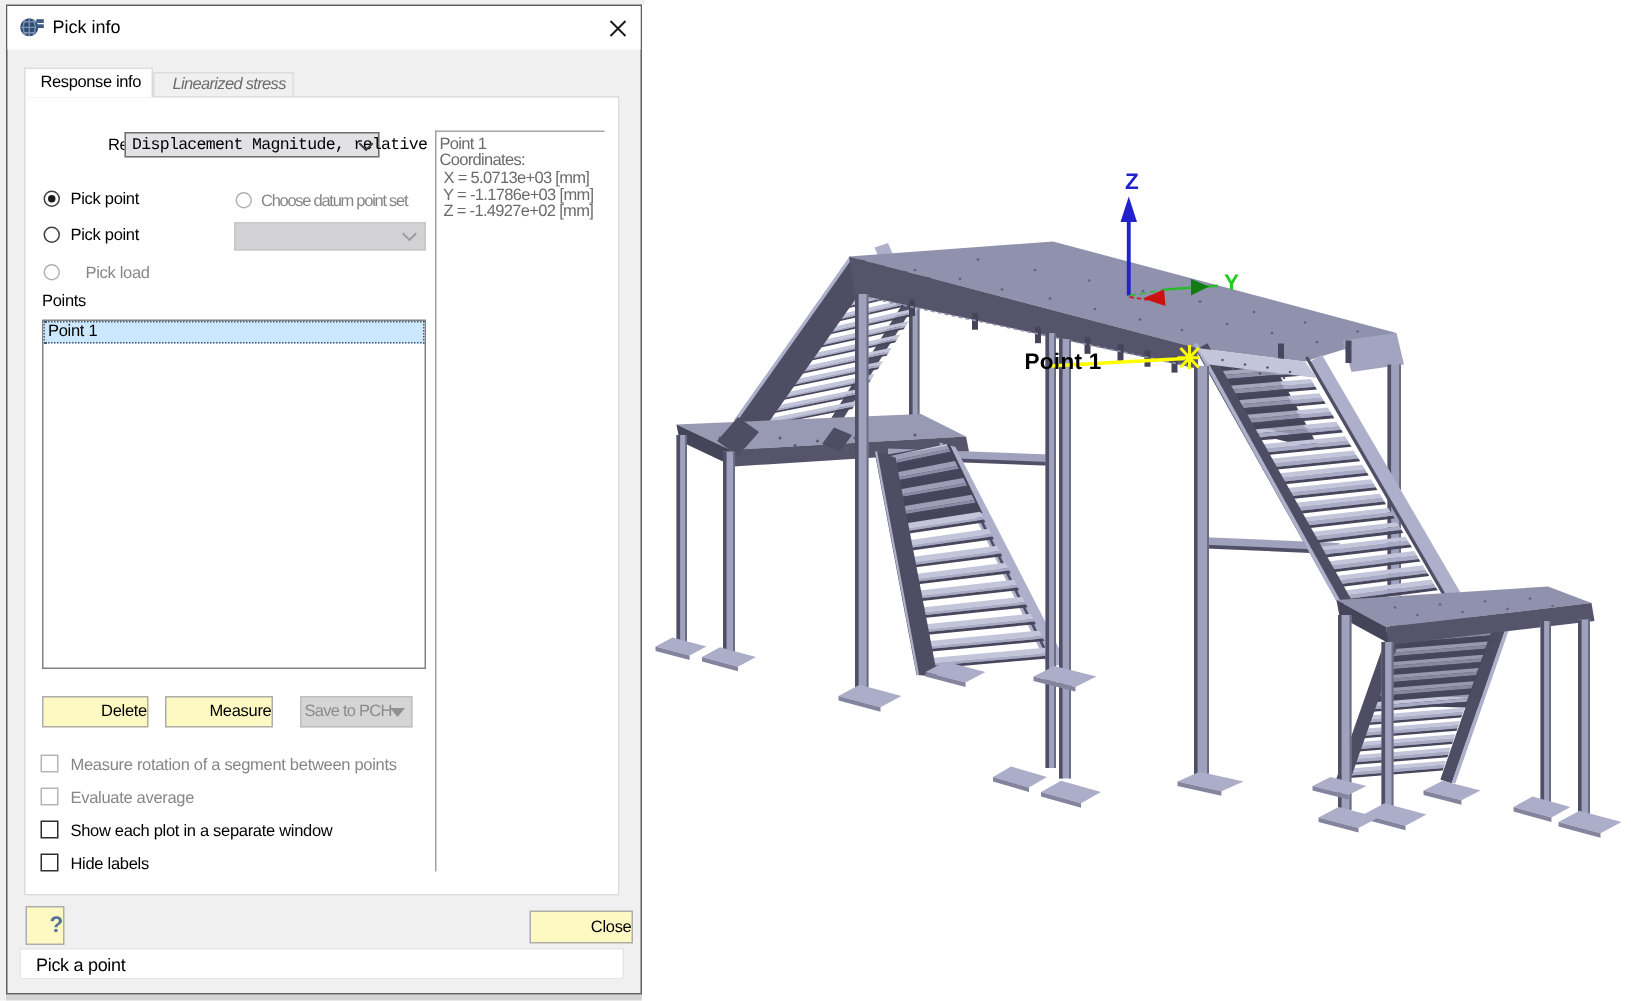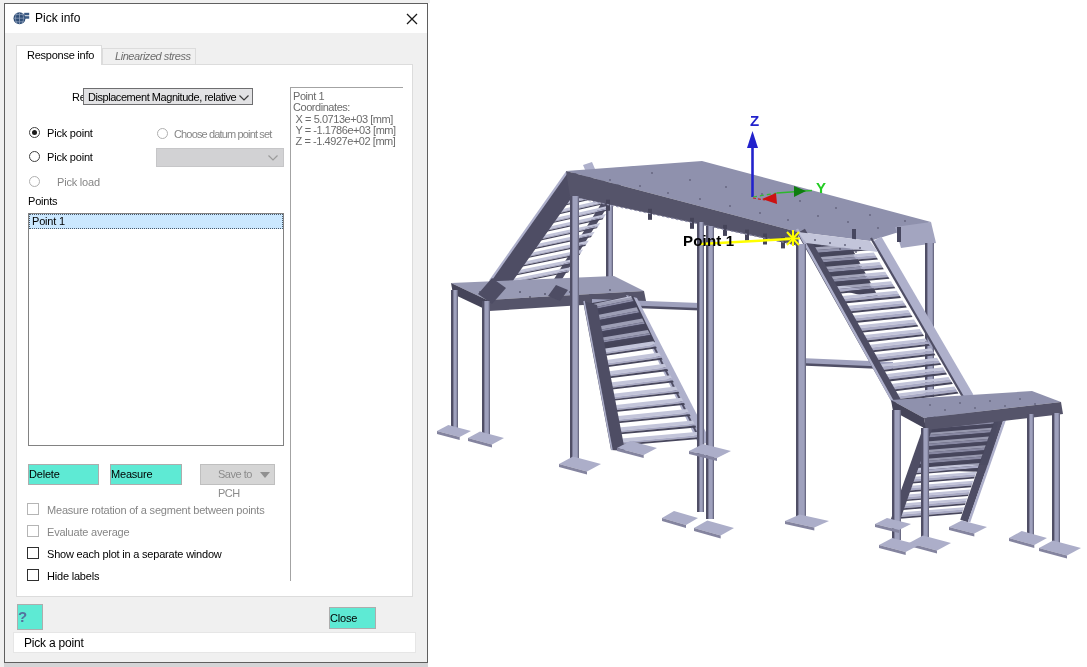--- a/index.html
+++ b/index.html
@@ -6,22 +6,22 @@
   body{font-family:"Liberation Sans",sans-serif;font-size:11px;color:#000;}
   #vp{position:absolute;left:0;top:0;width:1087px;height:667px;}
   #dlg{position:absolute;left:4px;top:3px;width:424px;height:660px;box-sizing:border-box;
        border:1.5px solid #5f5f5f;background:#f0f0f0;}
   #frame-l{position:absolute;left:0;top:0;width:4px;height:667px;background:#f0f0f0;}
   #frame-t{position:absolute;left:0;top:0;width:430px;height:3px;background:#f0f0f0;}
   #frame-b{position:absolute;left:4px;top:663px;width:424px;height:4px;background:#d4d4d6;}
   .abs{position:absolute;}
   .lbl{position:absolute;white-space:nowrap;letter-spacing:-0.2px;}
   .gray{color:#868686;}
-  .btn{position:absolute;box-sizing:border-box;background:#5eead4;border:1px solid #adadad;
-       text-align:left;letter-spacing:-0.2px;}
+  .btn{position:absolute;box-sizing:border-box;background:#fef9c3;border:1px solid #adadad;
+       text-align:right;letter-spacing:-0.2px;}
   .btn-dis{background:#d5d5d5;border:1px solid #bfbfbf;color:#8c8c8c;}
   .radio{position:absolute;width:11px;height:11px;border-radius:50%;border:1px solid #404040;
          background:#fff;box-sizing:border-box;}
   .radio-dis{border-color:#b0b0b0;}
   .radio .dot{position:absolute;left:2px;top:2px;width:5px;height:5px;border-radius:50%;background:#1a1a1a;}
   .cb{position:absolute;width:12px;height:12px;box-sizing:border-box;border:1px solid #2f2f2f;background:#fff;}
   .cb-dis{border-color:#b5b5b5;}
 </style>
 </head>
 <body>
@@ -383,21 +383,21 @@
   </svg>
 
   <div class="abs" style="left:97px;top:44px;width:94px;height:18px;box-sizing:border-box;background:#f0f0f0;border:1px solid #dcdcdc;border-bottom:none;"></div>
   <div class="lbl gray" style="left:110px;top:46px;color:#6d6d6d;letter-spacing:-0.45px;font-style:italic;">Linearized stress</div>
   <div class="abs" style="left:11px;top:60px;width:397px;height:533px;box-sizing:border-box;background:#fff;border:1px solid #dcdcdc;"></div>
   <div class="abs" style="left:11px;top:41px;width:86px;height:20px;box-sizing:border-box;background:#fff;border:1px solid #dcdcdc;border-bottom:none;"></div>
   <div class="lbl" style="left:22px;top:45px;letter-spacing:-0.25px;">Response info</div>
 
   <div class="lbl" style="left:23px;top:87px;padding-left:44px;">Response:</div>
   <div class="abs" style="left:78px;top:84px;width:170px;height:17px;box-sizing:border-box;background:#e2e2e4;border:1px solid #6e6e70;"></div>
-  <div class="lbl" style="left:83px;top:87px;letter-spacing:-0.45px;">Displacement Magnitude, relative</div>
+  <div class="lbl" style="left:83px;top:87px;letter-spacing:-0.45px;font-family:Liberation Mono, monospace;">Displacement Magnitude, relative</div>
   <svg class="abs" style="left:233px;top:90px" width="12" height="8" viewBox="0 0 12 8">
     <path d="M1.5 1.5 L6 6 L10.5 1.5" stroke="#3c3c3c" stroke-width="1.2" fill="none"></path>
   </svg>
 
   <div class="abs" style="left:285px;top:83px;width:112px;height:493px;border-left:1px solid #a3a3a3;border-top:1px solid #a3a3a3;"></div>
   <div class="lbl" style="left:288px;top:87px;color:#6b6b6b;line-height:11.3px;white-space:pre;letter-spacing:-0.45px;">Point 1
 Coordinates:
  X = 5.0713e+03 [mm]
  Y = -1.1786e+03 [mm]
  Z = -1.4927e+02 [mm]</div>
@@ -417,29 +417,29 @@
   <div class="radio radio-dis" style="left:24px;top:172px;"></div>
   <div class="lbl gray" style="left:52px;top:172px;">Pick load</div>
 
   <div class="lbl" style="left:23px;top:191px;">Points</div>
   <div class="abs" style="left:23px;top:209px;width:256px;height:233px;box-sizing:border-box;background:#fff;border:1px solid #828282;"></div>
   <div class="abs" style="left:24px;top:210px;width:254px;height:15px;background:#cbe8ff;outline:1px dotted #49596b;outline-offset:-1px;"></div>
   <div class="lbl" style="left:27px;top:211px;">Point 1</div>
 
   <div class="btn" style="left:23px;top:460px;width:71px;height:21px;line-height:19px;">Delete</div>
   <div class="btn" style="left:105px;top:460px;width:72px;height:21px;line-height:19px;">Measure</div>
-  <div class="btn btn-dis" style="left:195px;top:460px;width:75px;height:21px;line-height:19px;text-align:left;padding-left:17px;letter-spacing:-0.5px;">Save to PCH</div>
+  <div class="btn btn-dis" style="left:195px;top:460px;width:75px;height:21px;line-height:19px;text-align:left;padding-left:2px;letter-spacing:-0.5px;">Save to PCH</div>
   <div class="abs" style="left:255px;top:468px;width:0;height:0;border-left:5px solid transparent;border-right:5px solid transparent;border-top:6px solid #909090;"></div>
 
   <div class="cb cb-dis" style="left:22px;top:499px;"></div>
   <div class="lbl gray" style="left:42px;top:500px;">Measure rotation of a segment between points</div>
   <div class="cb cb-dis" style="left:22px;top:521px;"></div>
   <div class="lbl gray" style="left:42px;top:522px;">Evaluate average</div>
   <div class="cb" style="left:22px;top:543px;"></div>
   <div class="lbl" style="left:42px;top:544px;">Show each plot in a separate window</div>
   <div class="cb" style="left:22px;top:565px;"></div>
   <div class="lbl" style="left:42px;top:566px;">Hide labels</div>
 
   <div class="btn" style="left:12px;top:600px;width:26px;height:26px;font-size:15px;font-weight:bold;color:#54719e;line-height:24px;">?</div>
-  <div class="btn" style="left:324px;top:603px;width:47px;height:22px;line-height:20px;">Close</div>
+  <div class="btn" style="left:348px;top:603px;width:69px;height:22px;line-height:20px;">Close</div>
   <div class="abs" style="left:8px;top:628px;width:403px;height:21px;background:#fff;border:1px solid #e6e6e6;box-sizing:border-box;"></div>
   <div class="lbl" style="left:19px;top:632px;font-size:12px;">Pick a point</div>
 </div>
 
 </body></html>

